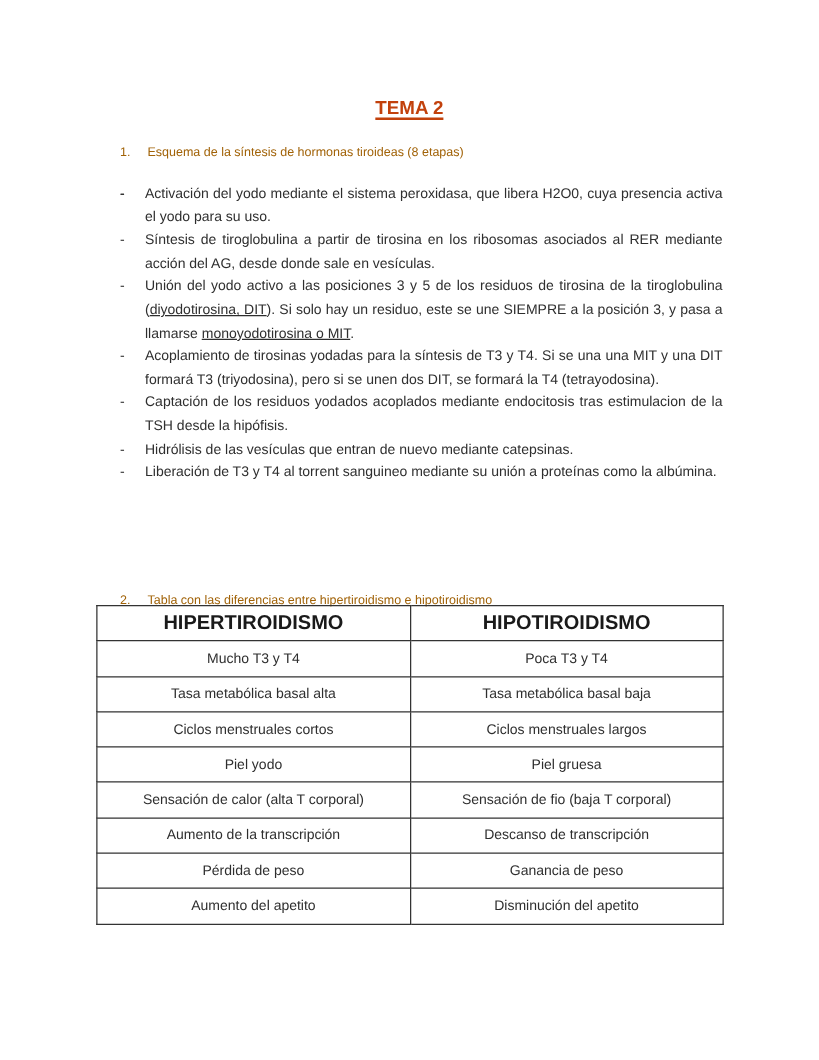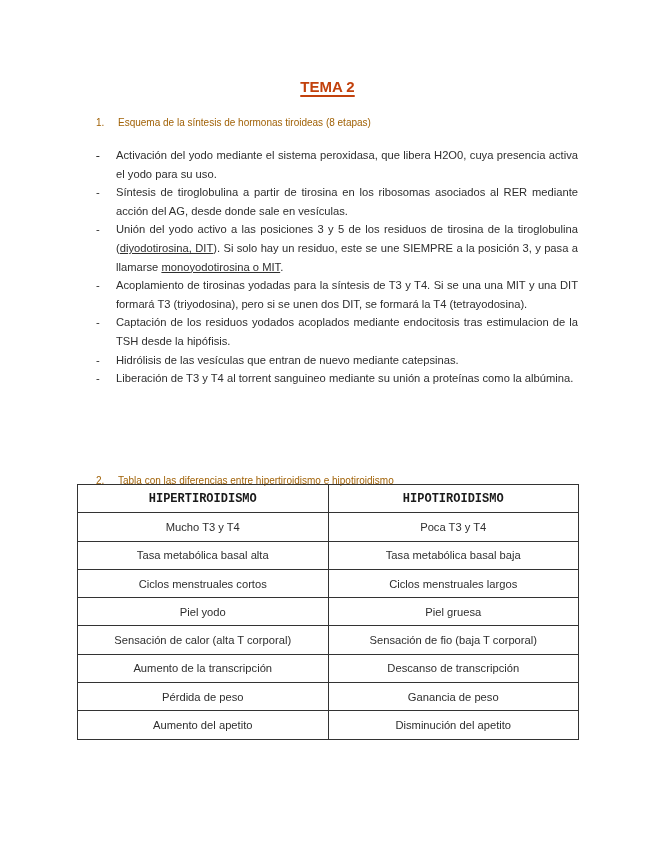--- a/index.html
+++ b/index.html
@@ -77,23 +77,22 @@
     table.diff td, table.diff th {
       border: 1.5px solid #333333;
       text-align: center;
       vertical-align: middle;
       height: 28.3px;
       width: 50%;
       font-weight: normal;
     }
     table.diff th {
       font-weight: bold;
-      font-size: 12px;
+      font-size: 16px;
       color: #1a1a1a;
-      font-family: Liberation Mono, monospace;
     }
   </style>
 </head>
 <body>
 
 <div class="page">
 
   <div class="title">TEMA 2</div>
 
   <div class="section-heading sec1">

